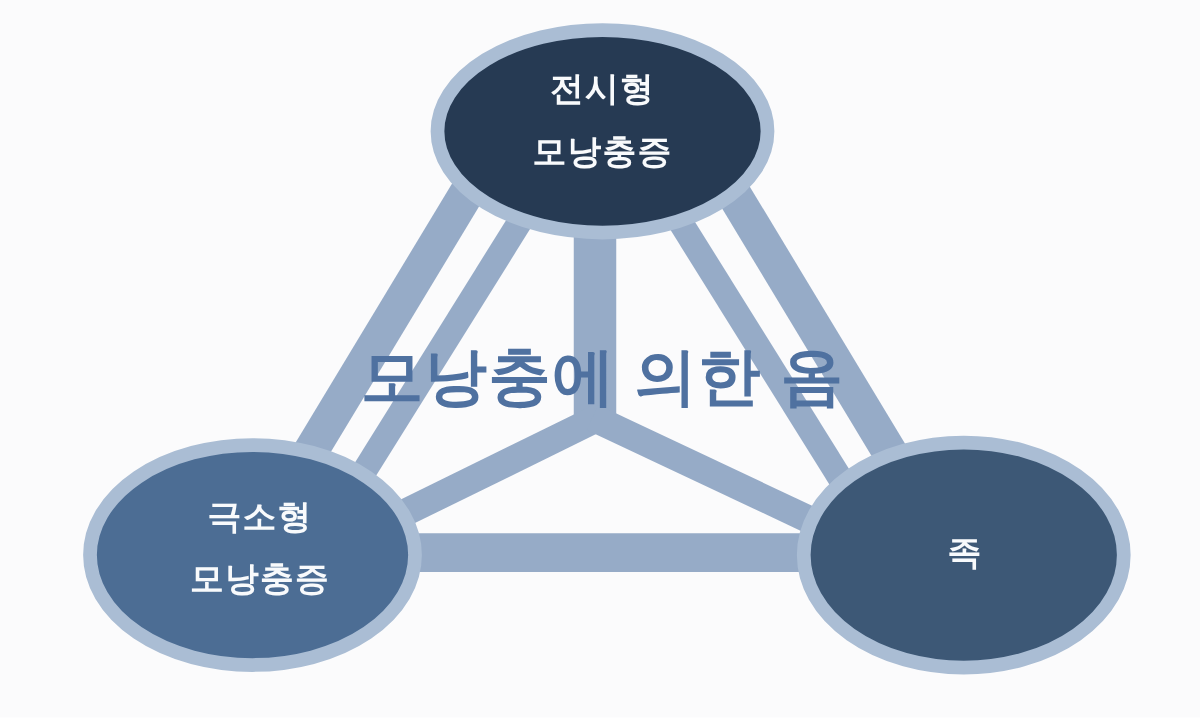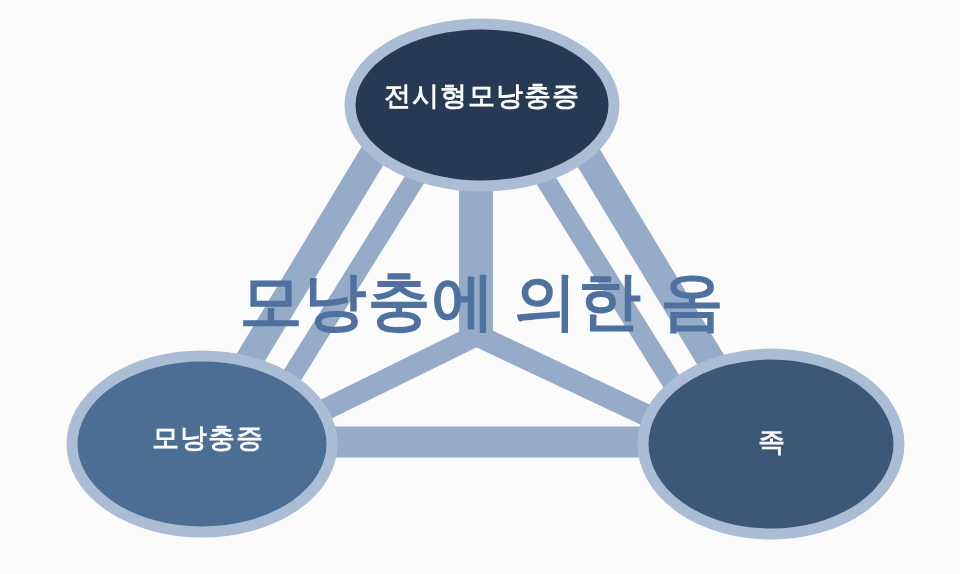--- a/index.html
+++ b/index.html
@@ -18,42 +18,42 @@
   .stage svg {
     position: absolute;
     left: 0;
     top: 0;
     display: block;
   }
   .label {
     position: absolute;
     transform: translate(-50%, -50%);
     display: flex;
-    flex-direction: row;
-    align-items: flex-end;
+    flex-direction: column;
+    align-items: center;
     text-align: center;
     pointer-events: none;
     white-space: nowrap;
   }
   .node-label {
     color: #f8fafc;
     font-weight: bold;
     font-size: 27px;
     line-height: 50px;
     letter-spacing: 1px;
   }
   .node-label-top    { left: 482px; top:  96px; }
   .node-label-bleft  { left: 208px; top: 438px; }
   .node-label-bright { left: 772px; top: 442px; }
   .center-title {
     left: 482px;
     top: 301px;
     color: #4f71a0;
     font-weight: bold;
-    font-size: 63px;
+    font-size: 50px;
     line-height: 84px;
     letter-spacing: 1px;
   }
 </style>
 </head>
 <body>
 
 <div class="stage">
 
   <svg width="960" height="574" viewBox="0 0 960 574">
@@ -79,20 +79,21 @@
   <div class="label center-title">
     <span>모낭충에 의한 옴</span>
   </div>
 
   <div class="label node-label node-label-top">
     <span>전시형</span>
     <span>모낭충증</span>
   </div>
 
   <div class="label node-label node-label-bleft">
+    <span>극소형</span>
     <span>모낭충증</span>
   </div>
 
   <div class="label node-label node-label-bright">
     <span>족</span>
   </div>
 
 </div>
 
 </body></html>

